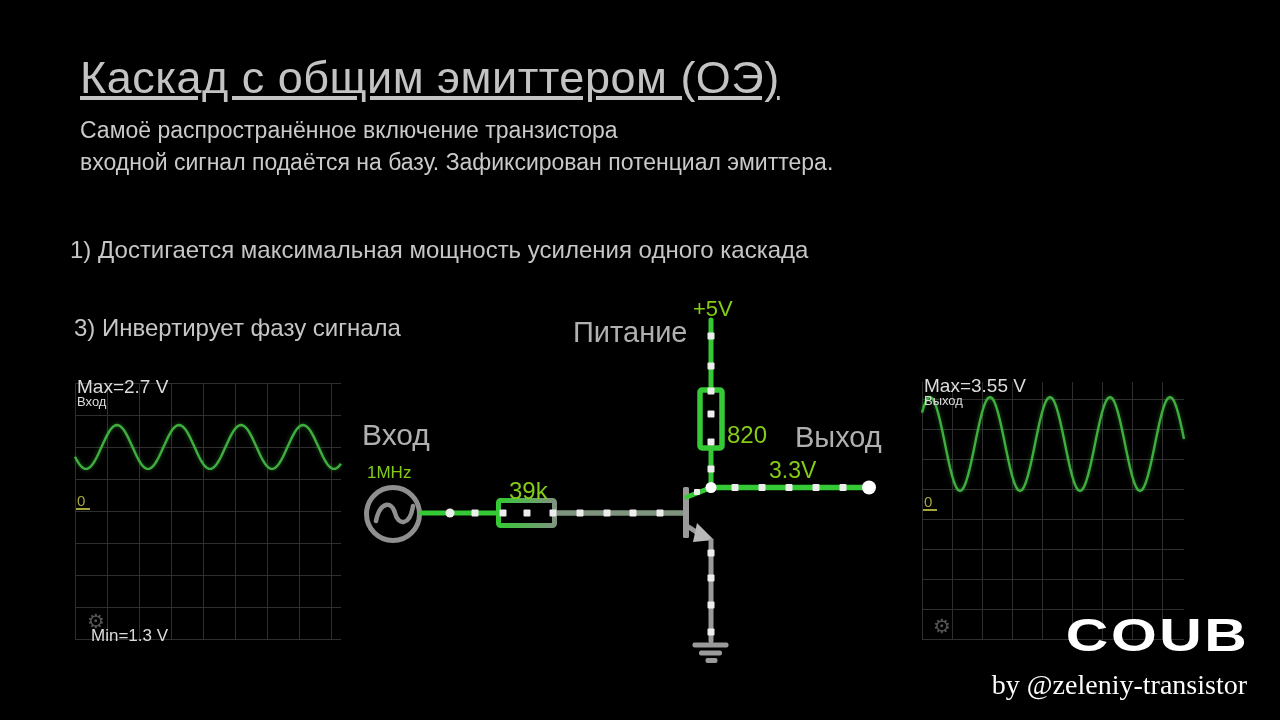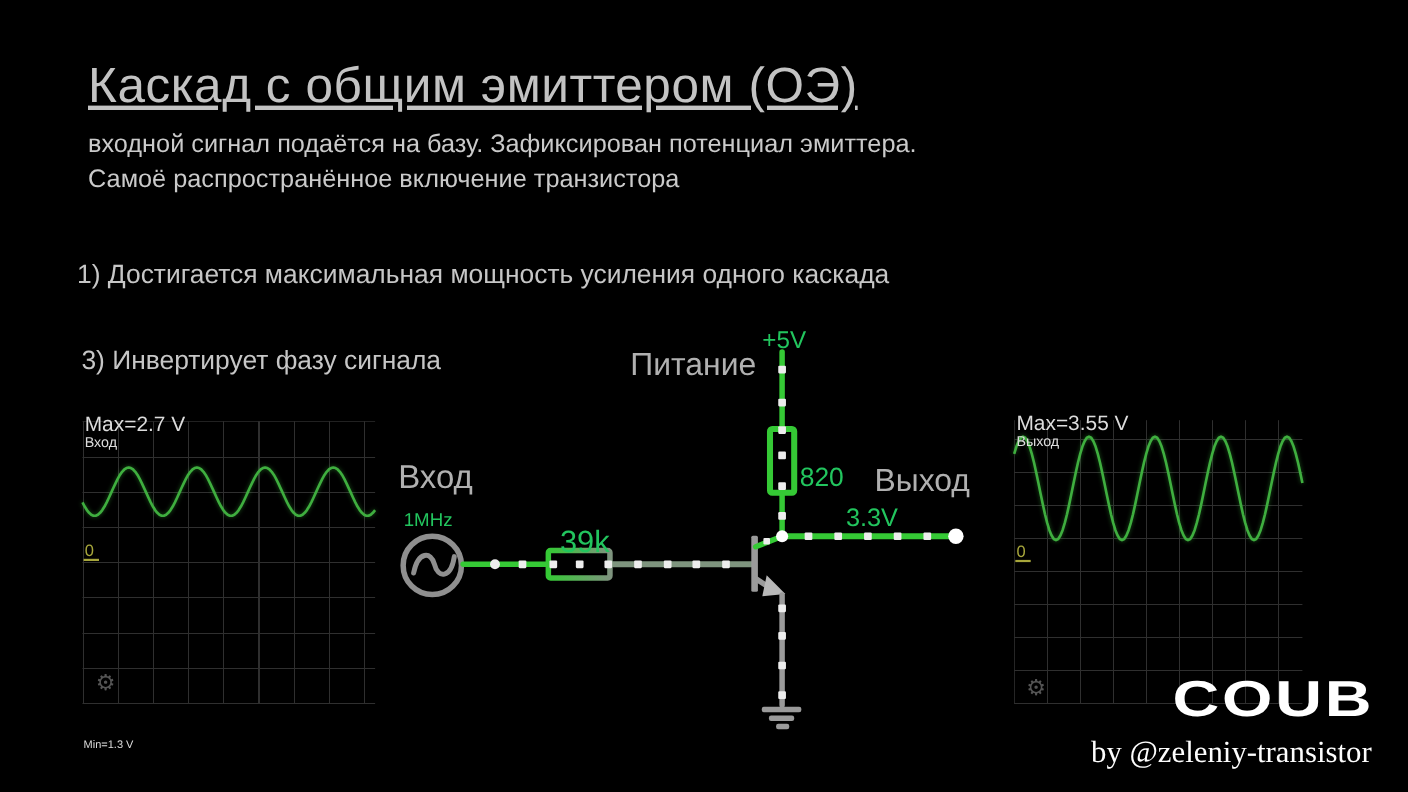--- a/index.html
+++ b/index.html
@@ -12,58 +12,58 @@
   
   .title{left:80px;top:52px;font-size:45px;color:#c3c3c3;letter-spacing:.5px;white-space:nowrap;text-decoration:underline;}
   .subtitle{left:80px;top:114px;font-size:23px;line-height:32px;color:#cacaca;white-space:nowrap;}
   .points{left:70px;top:196px;font-size:24px;color:#c6c6c6;}
   .points > div{height:38px;white-space:nowrap;margin-top:40px;}
   .points > div:nth-child(2){padding-left:4px;}
   .points > div:nth-child(3){padding-left:4px;}
   
   .clabel{white-space:nowrap;z-index:5;}
   .dim{color:#b0b0b0;}
-  .white{color:#22c55e;text-align:right;}
+  .white{color:#84cc16;text-align:right;}
   
   .scope{
     --cell:32px;
     background-color:#000;
     background-image:
       repeating-linear-gradient(90deg, var(--grid) 0 1px, transparent 1px var(--cell)),
       repeating-linear-gradient(0deg,  var(--grid) 0 1px, transparent 1px var(--cell));
     z-index:2;
   }
   .scope svg{position:absolute;left:0;top:0;overflow:visible;}
   .trace-line{fill:none;stroke:var(--trace-green);stroke-width:2.4;stroke-linejoin:round;
               filter:drop-shadow(0 0 2px rgba(70,220,70,.4));}
   .scope-max{position:absolute;left:2px;top:-7px;font-size:19px;color:#dcdcdc;white-space:nowrap;}
   .scope-ch{position:absolute;left:2px;top:11px;font-size:13px;color:#dcdcdc;white-space:nowrap;}
   .scope-zero{position:absolute;font-size:15px;color:var(--zero-olive);
               border-bottom:2px solid var(--zero-olive);padding:0 5px 0 1px;line-height:15px;}
-  .scope-min{position:absolute;left:1px;font-size:10px;color:#dcdcdc;white-space:nowrap;margin-top:46px;}
+  .scope-min{position:absolute;left:16px;font-size:17px;color:#dcdcdc;white-space:nowrap;}
   .gear{position:absolute;font-size:20px;color:#555;line-height:20px;cursor:pointer;}
   
   #circuit{position:absolute;left:0;top:0;z-index:4;}
   .wgreen{stroke:var(--wire-green);stroke-width:5;stroke-linecap:round;fill:none;}
   .wsage{stroke:var(--wire-sage);stroke-width:5.5;stroke-linecap:round;fill:none;}
   .wgray{stroke:var(--wire-gray);stroke-width:5;stroke-linecap:round;fill:none;}
   .dot{fill:#ededed;}
   
   .coub{right:31px;top:608px;font-size:46px;font-weight:bold;color:#fff;
         letter-spacing:2px;transform:scaleX(1.28);transform-origin:100% 50%;
         white-space:nowrap;z-index:6;cursor:pointer;}
   .byline{right:33px;top:669px;font-size:28px;color:#fdfdfd;white-space:nowrap;z-index:6;cursor:pointer;font-family:Liberation Serif, serif;}
 </style>
 </head>
 <body>
 
 <div class="abs title">Каскад с общим эмиттером (ОЭ)</div>
 <div class="abs subtitle">
+  <div>Самоё распространённое включение транзистора</div>
   <div>входной сигнал подаётся на базу. Зафиксирован потенциал эмиттера.</div>
-  <div>Самоё распространённое включение транзистора</div>
 </div>
 <div class="abs points">
   <div>1) Достигается максимальная мощность усиления одного каскада</div>
   <div>3) Инвертирует фазу сигнала</div>
 </div>
 
 <div class="abs scope" style="left:75px;top:383px;width:266px;height:257px;--cell:32px;">
   <svg width="266" height="257">
     <polyline class="trace-line" points="0,73.7 2,77.5 4,80.7 6,83.2 8,85.0 10,85.9 12,85.9 14,85.0 16,83.2 18,80.7 20,77.5 22,73.7 24,69.5 26,65.1 28,60.7 30,56.4 32,52.4 34,48.8 36,45.9 38,43.8 40,42.5 42,42.0 44,42.5 46,43.8 48,45.9 50,48.8 52,52.4 54,56.4 56,60.7 58,65.1 60,69.5 62,73.7 64,77.5 66,80.7 68,83.2 70,85.0 72,85.9 74,85.9 76,85.0 78,83.2 80,80.7 82,77.5 84,73.7 86,69.5 88,65.1 90,60.7 92,56.4 94,52.4 96,48.8 98,45.9 100,43.8 102,42.5 104,42.0 106,42.5 108,43.8 110,45.9 112,48.8 114,52.4 116,56.4 118,60.7 120,65.1 122,69.5 124,73.7 126,77.5 128,80.7 130,83.2 132,85.0 134,85.9 136,85.9 138,85.0 140,83.2 142,80.7 144,77.5 146,73.7 148,69.5 150,65.1 152,60.7 154,56.4 156,52.4 158,48.8 160,45.9 162,43.8 164,42.5 166,42.0 168,42.5 170,43.8 172,45.9 174,48.8 176,52.4 178,56.4 180,60.7 182,65.1 184,69.5 186,73.7 188,77.5 190,80.7 192,83.2 194,85.0 196,85.9 198,85.9 200,85.0 202,83.2 204,80.7 206,77.5 208,73.7 210,69.5 212,65.1 214,60.7 216,56.4 218,52.4 220,48.8 222,45.9 224,43.8 226,42.5 228,42.0 230,42.5 232,43.8 234,45.9 236,48.8 238,52.4 240,56.4 242,60.7 244,65.1 246,69.5 248,73.7 250,77.5 252,80.7 254,83.2 256,85.0 258,85.9 260,85.9 262,85.0 264,83.2 266,80.7"></polyline>
   </svg>
@@ -156,16 +156,16 @@
   </g>
 </svg>
 
 <div class="abs clabel dim" style="left:573px;top:316px;font-size:29px;">Питание</div>
 <div class="abs clabel white" style="left:693px;top:296px;font-size:22px;">+5V</div>
 <div class="abs clabel white" style="left:727px;top:421px;font-size:24px;">820</div>
 <div class="abs clabel dim" style="left:795px;top:421px;font-size:29px;">Выход</div>
 <div class="abs clabel white" style="left:769px;top:457px;font-size:23px;">3.3V</div>
 <div class="abs clabel dim" style="left:362px;top:418px;font-size:30px;">Вход</div>
 <div class="abs clabel white" style="left:367px;top:463px;font-size:17px;">1MHz</div>
-<div class="abs clabel white" style="left:509px;top:477px;font-size:28px;">39k</div>
+<div class="abs clabel white" style="left:509px;top:477px;font-size:24px;">39k</div>
 
 <div class="abs coub">COUB</div>
 <div class="abs byline">by @zeleniy-transistor</div>
 
 </body></html>

